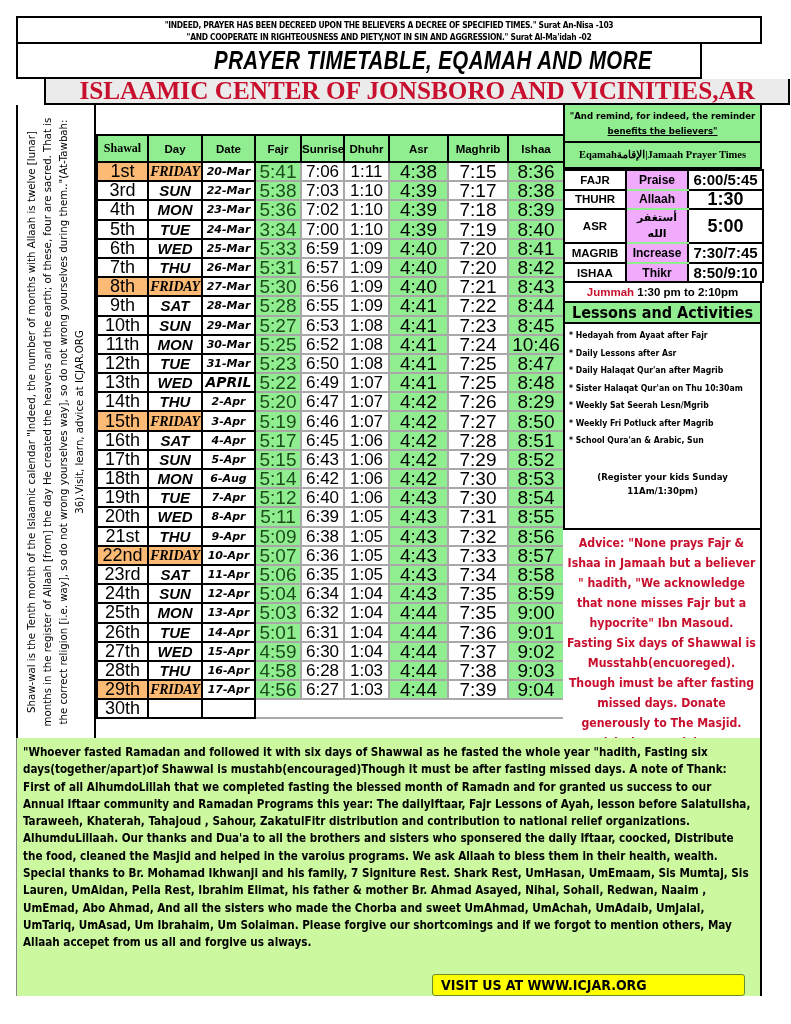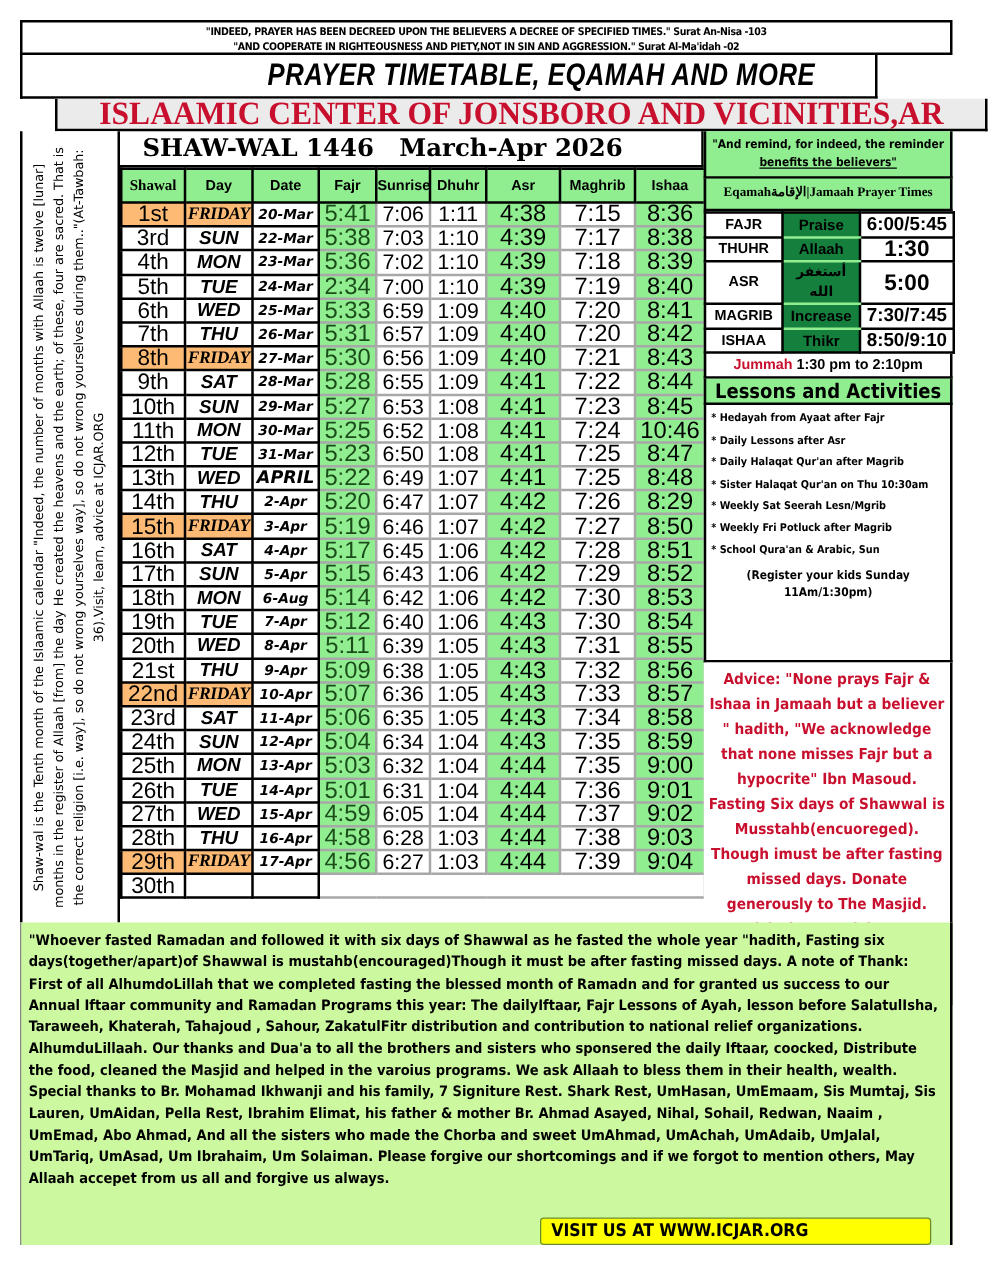--- a/index.html
+++ b/index.html
@@ -50,32 +50,32 @@
   
   .right { position: absolute; left: 547px; top: 89px; width: 199px; }
   .remind { width: 199px; height: 38px; background: #90ee90; border: 2px solid #000; border-top: none;
     text-align: center; font-family: "DejaVu Sans Condensed","DejaVu Sans", sans-serif; font-size: 9.5px; font-weight: bold; line-height: 15px; padding-top: 3px; }
   .remind span { display: block; }
   .eqhead { width: 199px; height: 26px; background: #90ee90; border: 2px solid #000; border-top: none;
     text-align: center; font-family: "Liberation Serif", serif; font-size: 10.5px; font-weight: bold; line-height: 24px; }
   table.eq { width: 199px; border-collapse: collapse; table-layout: fixed; }
   table.eq td { border: 2px solid #000; height: 19.6px; text-align: center; font-weight: bold; padding: 0; line-height: 16px; }
   table.eq td.pname { background: #fff; font-size: 11.5px; }
-  table.eq td.mid { background: #15803d; font-size: 12px; border-top: 2px solid #90ee90; border-bottom: 2px solid #90ee90; }
+  table.eq td.mid { background: #f0abfc; font-size: 12px; border-top: 2px solid #90ee90; border-bottom: 2px solid #90ee90; }
   table.eq tr:first-child td.mid { border-top: 2px solid #000; }
   table.eq tr:last-child td.mid { border-bottom: 2px solid #000; }
   table.eq td.ptime { background: #fff; font-size: 15px; }
   table.eq td.ptime.big { font-size: 18px; }
   .jummah { width: 199px; height: 20px; border: 2px solid #000; border-top: none; text-align: center; font-size: 11.5px; font-weight: bold; line-height: 18px; }
   .jummah .red { color: #c8102e; }
   .lessonshead { width: 199px; height: 21px; background: #90ee90; border: 2px solid #000; border-top: none; text-align: center;
     font-family: "DejaVu Sans Condensed","DejaVu Sans", sans-serif; font-size: 16px; font-weight: bold; line-height: 19px; }
   .lessons { width: 199px; height: 206px; border: 2px solid #000; border-top: none; padding: 3px 4px; background: #fff; }
   .lessons li { list-style: none; font-size: 8.6px; font-weight: bold; line-height: 17.5px; white-space: nowrap; font-family: "DejaVu Sans Condensed","DejaVu Sans", sans-serif; }
-  .lessons .reg { text-align: center; font-size: 9.5px; font-weight: bold; line-height: 14px; margin-top: 4px; font-family: "DejaVu Sans Condensed","DejaVu Sans", sans-serif; }
+  .lessons .reg { text-align: center; font-size: 9.5px; font-weight: bold; line-height: 14px; margin-top: 20px; font-family: "DejaVu Sans Condensed","DejaVu Sans", sans-serif; }
   .advice { width: 199px; height: 274px; border-right: 2px solid #000; background: #fff; color: #c8102e; text-align: center;
     font-size: 12.2px; font-weight: bold; line-height: 20px; padding: 3px 2px 0; font-family: "DejaVu Sans Condensed","DejaVu Sans", sans-serif; }
 
   
   .thanks { position: absolute; left: 0; top: 722px; width: 746px; height: 258px; background: #ccf9a0; border-right: 2px solid #000; border-left: 1px solid #888;
     font-family: "DejaVu Sans Condensed","DejaVu Sans", sans-serif; font-size: 11.6px; font-weight: bold; line-height: 17.3px; padding: 6px 8px 0 6px; text-align: left; }
   .visit { position: absolute; left: 432px; top: 974px; width: 313px; height: 22px; background: #ffff00; border: 1px solid #6a8f2a; border-radius: 3px;
     font-family: "DejaVu Sans Condensed","DejaVu Sans", sans-serif; font-size: 14px; font-weight: bold; line-height: 20px; padding-left: 8px; }
 </style>
 </head>
@@ -89,21 +89,20 @@
   </div>
 
   <div class="maintitle"><span>PRAYER TIMETABLE,  EQAMAH  AND MORE</span></div>
 
   <div class="centername"><span>ISLAAMIC CENTER OF JONSBORO AND VICINITIES,AR</span></div>
 
   <div class="sidebar">
     <div class="vtext">Shaw-wal is the Tenth month of the Islaamic calendar "Indeed, the number of months with Allaah is twelve [lunar] months in the register of Allaah [from] the day He created the heavens and the earth; of these, four are sacred. That is the correct religion [i.e. way], so do not wrong yourselves way], so do not wrong yourselves during them.."(At-Tawbah: 36).Visit, learn, advice at ICJAR.ORG</div>
   </div>
 
-  <div class="monthhead">SHAW-WAL 1446   March-Apr 2026</div>
 
   <table class="times">
     <colgroup>
       <col style="width:51px">
         <col style="width:54px">
         <col style="width:53px">
         <col style="width:46px">
         <col style="width:43px">
         <col style="width:45px">
         <col style="width:59px">
@@ -154,21 +153,21 @@
           <td class="w">7:02</td>
           <td class="w">1:10</td>
           <td class="g">4:39</td>
           <td class="w wide">7:18</td>
           <td class="g">8:39</td>
         </tr>
         <tr>
           <td class="num">5th</td>
           <td class="day">TUE</td>
           <td class="date">24-Mar</td>
-          <td class="g fajr">2:34</td>
+          <td class="g fajr">3:34</td>
           <td class="w">7:00</td>
           <td class="w">1:10</td>
           <td class="g">4:39</td>
           <td class="w wide">7:19</td>
           <td class="g">8:40</td>
         </tr>
         <tr>
           <td class="num">6th</td>
           <td class="day">WED</td>
           <td class="date">25-Mar</td>
@@ -397,21 +396,21 @@
           <td class="w">1:04</td>
           <td class="g">4:44</td>
           <td class="w wide">7:36</td>
           <td class="g">9:01</td>
         </tr>
         <tr>
           <td class="num">27th</td>
           <td class="day">WED</td>
           <td class="date">15-Apr</td>
           <td class="g fajr">4:59</td>
-          <td class="w">6:05</td>
+          <td class="w">6:30</td>
           <td class="w">1:04</td>
           <td class="g">4:44</td>
           <td class="w wide">7:37</td>
           <td class="g">9:02</td>
         </tr>
         <tr>
           <td class="num">28th</td>
           <td class="day">THU</td>
           <td class="date">16-Apr</td>
           <td class="g fajr">4:58</td>

